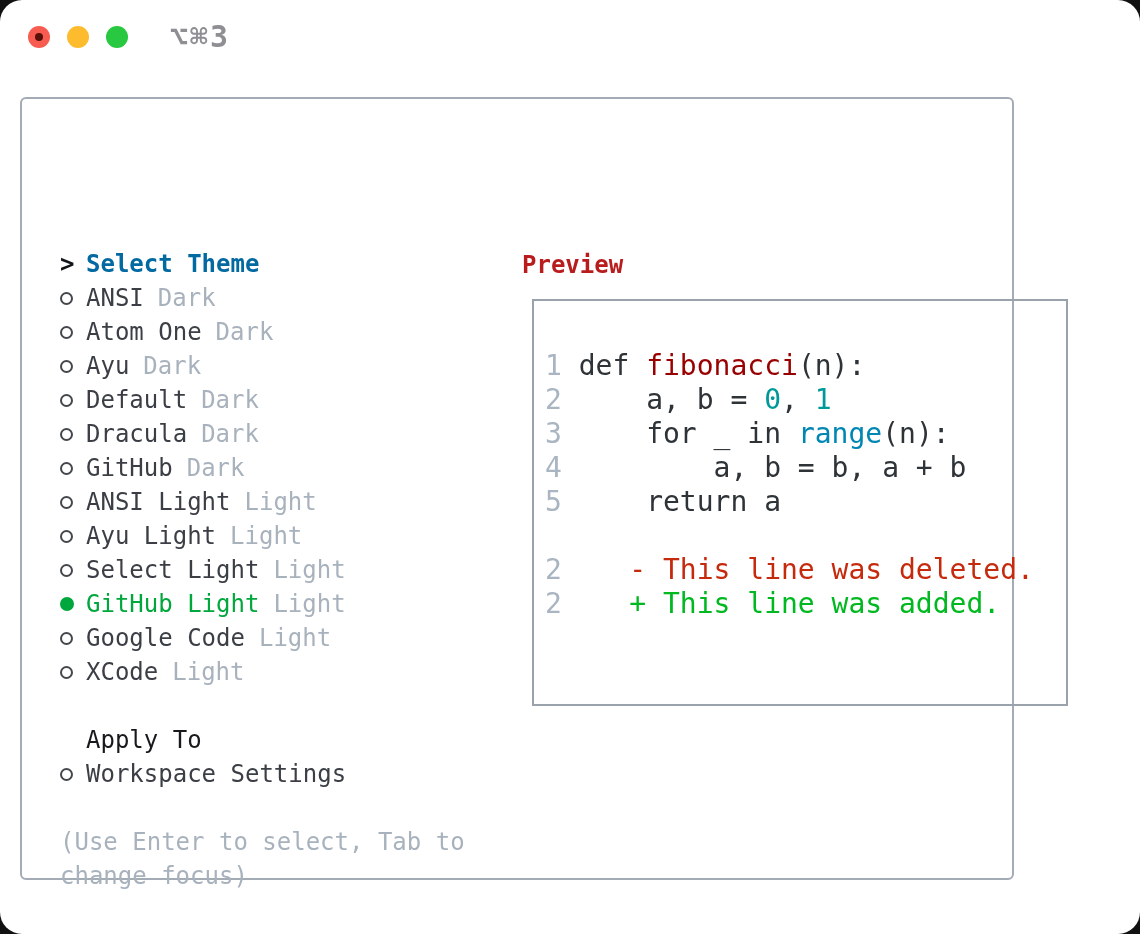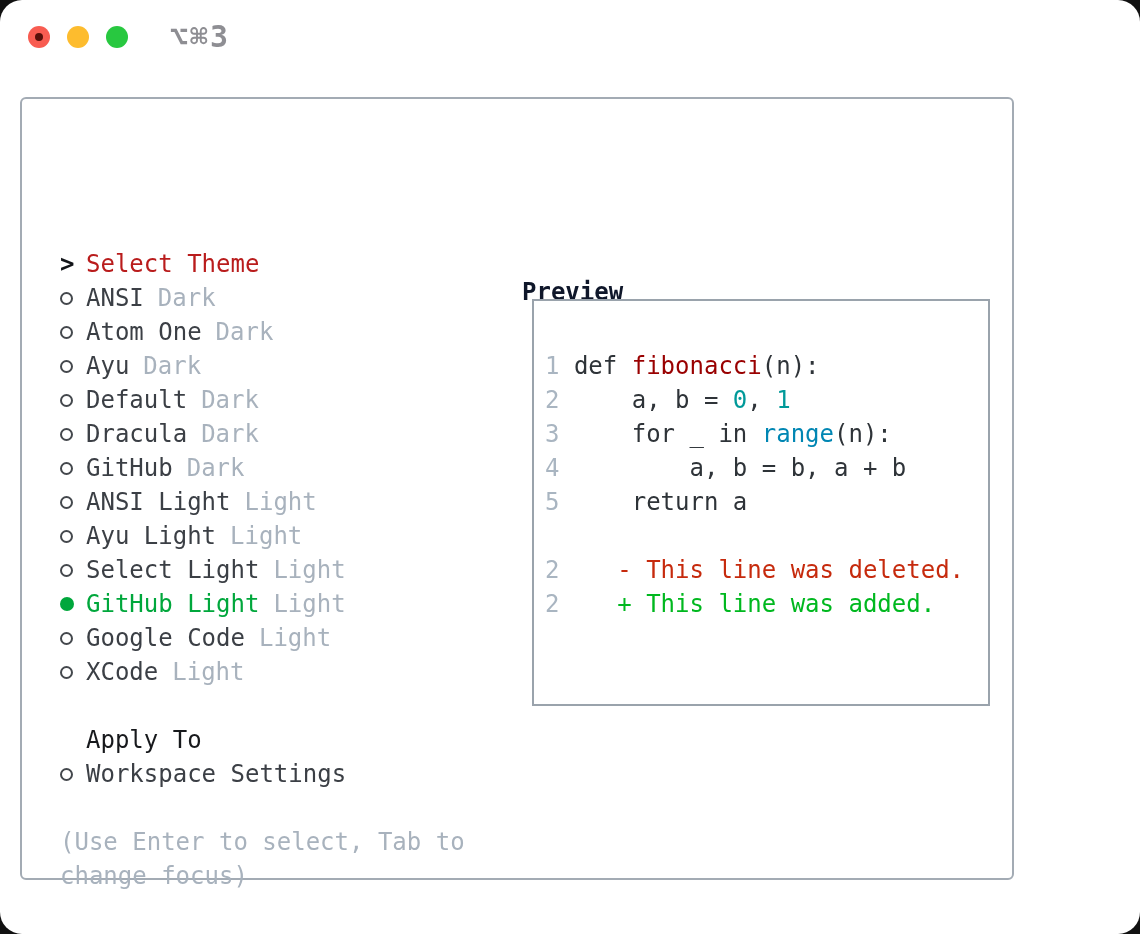--- a/index.html
+++ b/index.html
@@ -39,36 +39,36 @@
   .mcol { width:26px; display:flex; align-items:center; flex:none; }
   .chev { font-weight:bold; color:#111418; }
   .radio {
     width:13px; height:13px; border-radius:50%;
     border:2px solid #44484d; box-sizing:border-box;
   }
   .row.selected .radio { border:none; background:#00a73c; width:14px; height:14px; }
   .nm { color:#3b3f45; }
   .row.selected .nm { color:#00a73c; }
   .variant { color:#a8b2bd; margin-left:14px; }
-  .hdr { font-weight:normal; color:#b91c1c; }
+  .hdr { font-weight:bold; color:#0369a1; }
   .sec-hdr { color:#17191c; }
   .spacer { height:34px; }
   .hint { height:34px; line-height:34px; color:#a8b2bd; }
   
   .preview-label {
     position:absolute; left:500px; top:149px; height:34px; line-height:34px;
-    font-size:24px; font-weight:bold; color:#0f172a;margin-top:27px;
+    font-size:24px; font-weight:bold; color:#b91c1c;
   }
   .preview-box {
     position:absolute; left:510px; top:200px;
-    width:458px; height:407px;
+    width:536px; height:407px;
     border:2px solid #9aa3ac;
     box-sizing:border-box;
     padding:48px 0 0 11px;
-    font-size:24px;
+    font-size:28px;
   }
   .cl { height:34px; line-height:34px; white-space:pre; }
   .ln { color:#a9b5c1; }
   .seg-default { color:#2e3338; }
   .seg-function { color:#990000; }
   .seg-number { color:#009999; }
   .seg-builtin { color:#0086b3;margin-top:16px; }
   .diff-context { color:#8a8f94; }
   .diff-deleted { color:#c62a0d; }
   .diff-added { color:#00b81f;text-align:center; }

